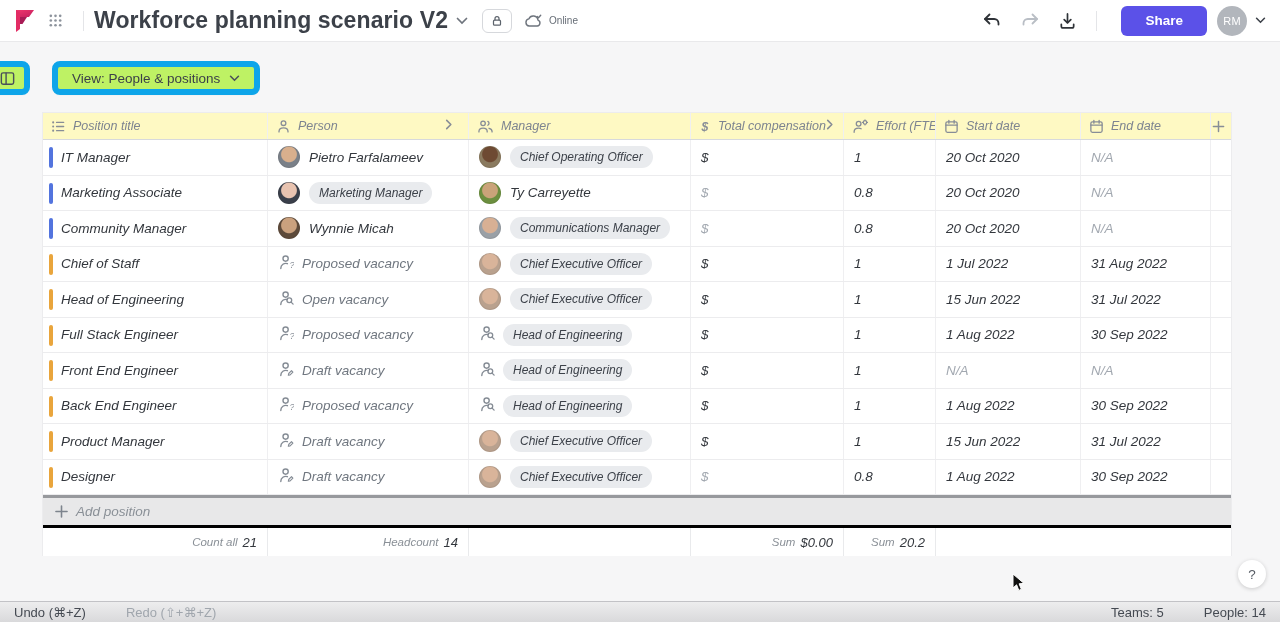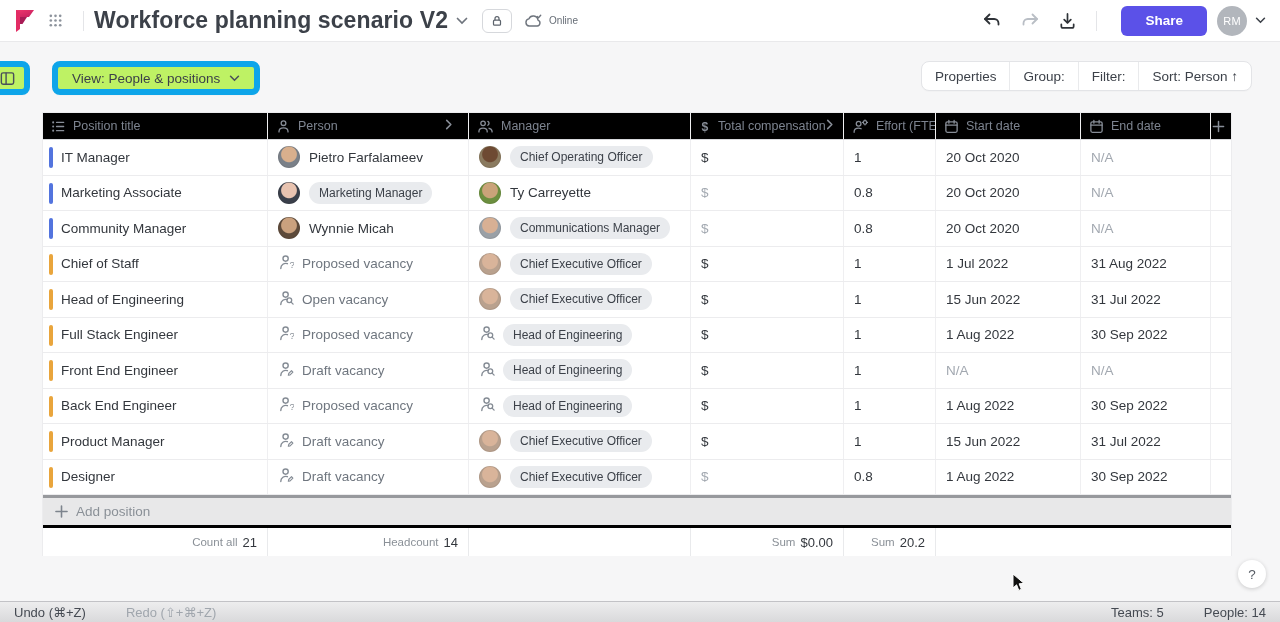--- a/index.html
+++ b/index.html
@@ -39,22 +39,22 @@
   .view-btn { left:52px; top:19px; padding:0 14px; }
   .view-btn .ic { margin-left:9px; color:#4a505a; }
   .seg-group { position:absolute; right:28px; top:19px; display:flex; background:#fff;
                border:1px solid #e3e4e7; border-radius:8px; height:30px; overflow:hidden;
                box-shadow:0 1px 1px rgba(0,0,0,.02); }
   .seg { display:flex; align-items:center; padding:0 13px; font-size:13.5px; color:#3c4149;
          border-right:1px solid #e9eaec; cursor:pointer; white-space:nowrap; }
   .seg:last-child { border-right:none; }
 
   
-  .table-wrap { position:absolute; left:42px; top:112px; width:1190px; background:#000000;
-                border-left:1px solid #ececee; border-right:1px solid #ececee; }
+  .table-wrap { position:absolute; left:42px; top:112px; width:1190px; background:#fef9c3;
+                border-left:1px solid #ececee; border-right:1px solid #ececee;font-style:italic; }
   .grid-row { display:grid; grid-template-columns:225px 201px 222px 153px 92px 145px 130px 22px; }
   .thead { height:28px; border-top:1px solid #ececee; border-bottom:1px solid #d7d9dc; }
   .th { display:flex; align-items:center; font-size:12.5px; color:#7d8490; padding:0 8px;
         border-right:1px solid #efeff1; overflow:hidden; white-space:nowrap; }
   .th .ic { margin-right:7px; color:#878d97; }
   .th .spring { flex:1; }
   .th .chev { color:#878d97; }
   .tr { height:35.5px; border-bottom:1px solid #ececee; background:#fff; }
   .td { display:flex; align-items:center; font-size:13.5px; color:#33373d; padding:0 10px;
         border-right:1px solid #efeff1; overflow:hidden; white-space:nowrap; position:relative; }
@@ -190,26 +190,20 @@
     </span>
   </div>
   <div class="tb-btn view-btn">
     <span>View: People &amp; positions</span>
     <span class="ic">
       <svg width="11" height="7" viewBox="0 0 12 8" fill="none" stroke="currentColor" stroke-width="1.8" stroke-linecap="round">
           <path d="M1.5 1.5L6 6l4.5-4.5"></path>
         </svg>
     </span>
   </div>
-  <div class="seg-group">
-    <span class="seg">Properties</span>
-    <span class="seg">Group:</span>
-    <span class="seg">Filter:</span>
-    <span class="seg">Sort: Person ↑</span>
-  </div>
 </div>
 
 <div class="table-wrap">
   <div class="grid-row thead" id="thead">
       <div class="th">
         <span class="ic ">
           <svg width="15" height="15" viewBox="0 0 16 16" fill="currentColor">
             <circle cx="2.3" cy="3.6" r="1.1"></circle>
             <rect x="5.2" y="2.9" width="9" height="1.4" rx=".7"></rect>
             <circle cx="2.3" cy="8" r="1.1"></circle>

